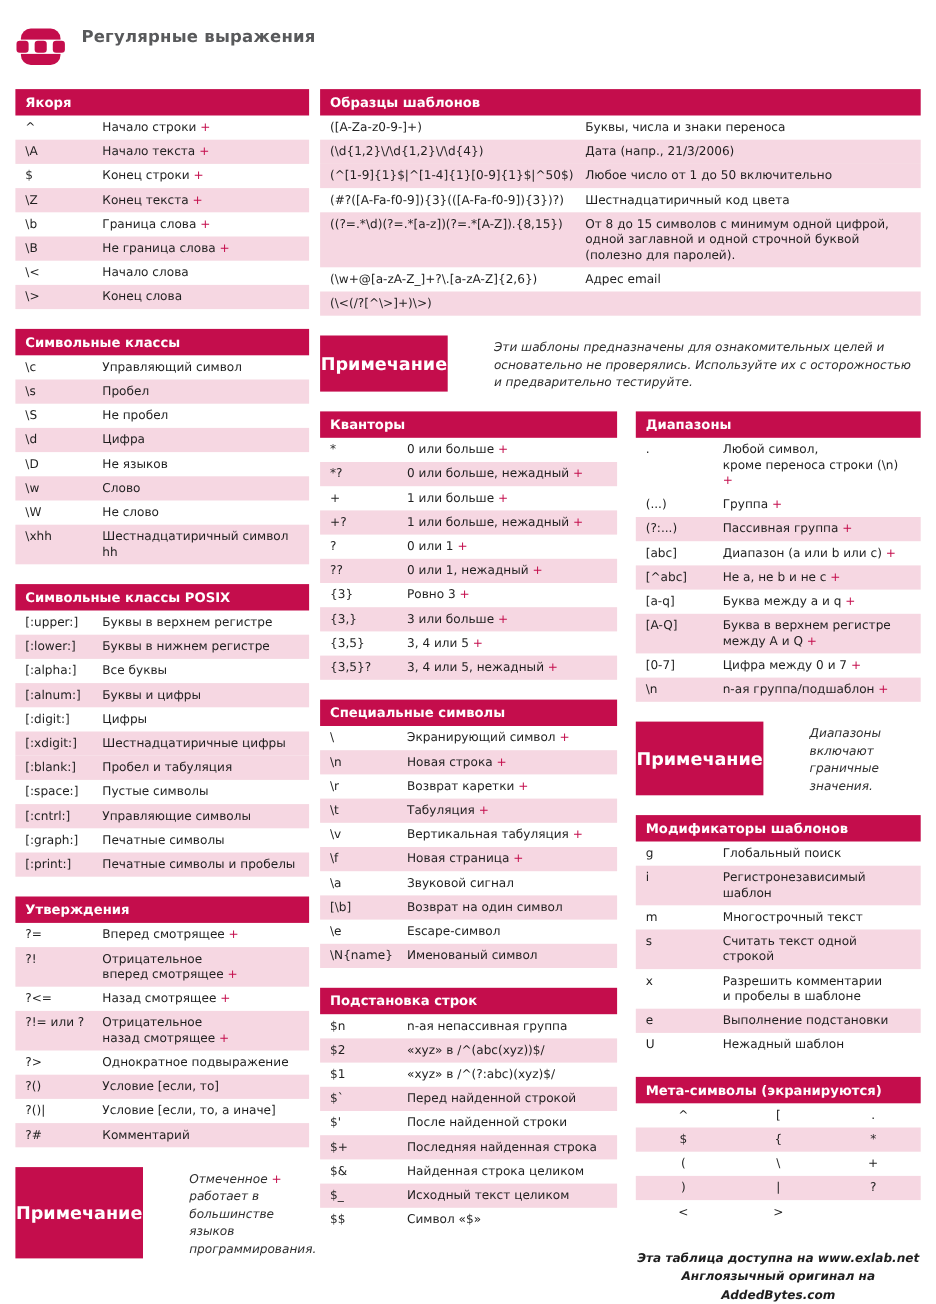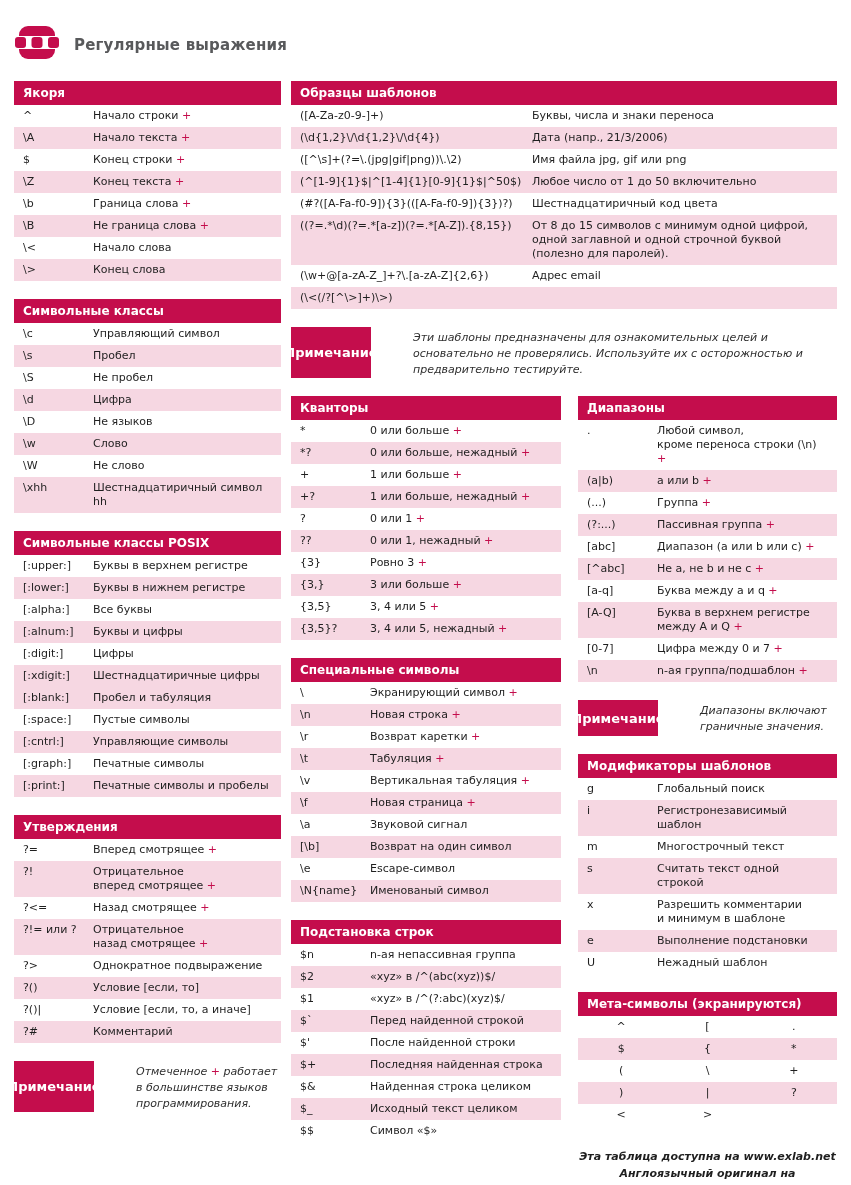--- a/index.html
+++ b/index.html
@@ -5,21 +5,21 @@
   * { margin:0; padding:0; box-sizing:border-box; }
   html,body { background:#fff; }
   body {
     width:851px; min-height:1185px;
     font-family:"DejaVu Sans","Liberation Sans",sans-serif;
     font-size:11px; color:#1f1f1f;
   }
   .page { padding:0 14px; }
 
   
-  .app-header { display:flex; align-items:center; gap:14px; padding:24px 0 16px 0; }
+  .app-header { display:flex; gap:14px; padding:24px 0 16px 0; }
   .app-title { font-size:15px; font-weight:bold; color:#58595b; letter-spacing:0.2px; }
 
   
   .columns { display:flex; }
   .col-left { width:267px; flex-shrink:0; margin-right:10px; }
   .right-area { flex:1; min-width:0; }
   .two-cols { display:flex; }
   .col-mid { width:270px; flex-shrink:0; margin-right:17px; }
   .col-right { flex:1; min-width:0; }
 
@@ -32,22 +32,22 @@
   .row { display:flex; padding:4px 9px; line-height:14px; }
   .row.alt { background:var(--rowalt); }
   .sym { width:70px; flex-shrink:0; white-space:pre; }
   .desc { flex:1; white-space:pre-line; }
   .samples .sym { width:232px; }
   .plus { color:var(--accent); }
 
   
   .note { display:flex; align-items:stretch; margin-bottom:18px; }
   .note-label {
-    background:var(--accent); color:#fff; font-weight:bold; font-size:13px;
-    width:80px; flex-shrink:0; display:flex; align-items:center; justify-content:center;
+    background:var(--accent); color:#fff; font-weight:bold; font-size:16px;
+    width:116px; flex-shrink:0; display:flex; align-items:center; justify-content:center;
     padding:8px 6px; min-height:36px;
   }
   .note-text {
     font-style:italic; color:#2e2e2e; padding:3px 0 0 14px; line-height:16px;
     max-width:460px;
     margin-left:28px;
   }
 
   
   .meta-row { display:flex; padding:4px 0; line-height:14px; }
@@ -252,24 +252,20 @@
         <div class="section-header">Образцы шаблонов</div>
         <div>
             <div class="row">
               <span class="sym">([A-Za-z0-9-]+)</span>
               <span class="desc">Буквы, числа и знаки переноса</span>
             </div>
             <div class="row alt">
               <span class="sym">(\d{1,2}\/\d{1,2}\/\d{4})</span>
               <span class="desc">Дата (напр., 21/3/2006)</span>
             </div>
-            <div class="row">
-              <span class="sym">([^\s]+(?=\.(jpg|gif|png))\.\2)</span>
-              <span class="desc">Имя файла jpg, gif или png</span>
-            </div>
             <div class="row alt">
               <span class="sym">(^[1-9]{1}$|^[1-4]{1}[0-9]{1}$|^50$)</span>
               <span class="desc">Любое число от 1 до 50 включительно</span>
             </div>
             <div class="row">
               <span class="sym">(#?([A-Fa-f0-9]){3}(([A-Fa-f0-9]){3})?)</span>
               <span class="desc">Шестнадцатиричный код цвета</span>
             </div>
             <div class="row alt">
               <span class="sym">((?=.*\d)(?=.*[a-z])(?=.*[A-Z]).{8,15})</span>
@@ -428,24 +424,20 @@
 
         <div class="col-right">
           <div class="section">
             <div class="section-header">Диапазоны</div>
             <div>
                 <div class="row">
                   <span class="sym">.</span>
                   <span class="desc">Любой символ,
 кроме переноса строки (\n)<span class="plus"> +</span></span>
                 </div>
-                <div class="row alt">
-                  <span class="sym">(a|b)</span>
-                  <span class="desc">a или b<span class="plus"> +</span></span>
-                </div>
                 <div class="row">
                   <span class="sym">(...)</span>
                   <span class="desc">Группа<span class="plus"> +</span></span>
                 </div>
                 <div class="row alt">
                   <span class="sym">(?:...)</span>
                   <span class="desc">Пассивная группа<span class="plus"> +</span></span>
                 </div>
                 <div class="row">
                   <span class="sym">[abc]</span>
@@ -493,21 +485,21 @@
                   <span class="sym">m</span>
                   <span class="desc">Многострочный текст</span>
                 </div>
                 <div class="row alt">
                   <span class="sym">s</span>
                   <span class="desc">Считать текст одной строкой</span>
                 </div>
                 <div class="row">
                   <span class="sym">x</span>
                   <span class="desc">Разрешить комментарии
-и минимум в шаблоне</span>
+и пробелы в шаблоне</span>
                 </div>
                 <div class="row alt">
                   <span class="sym">e</span>
                   <span class="desc">Выполнение подстановки</span>
                 </div>
                 <div class="row">
                   <span class="sym">U</span>
                   <span class="desc">Нежадный шаблон</span>
                 </div>
               </div>

